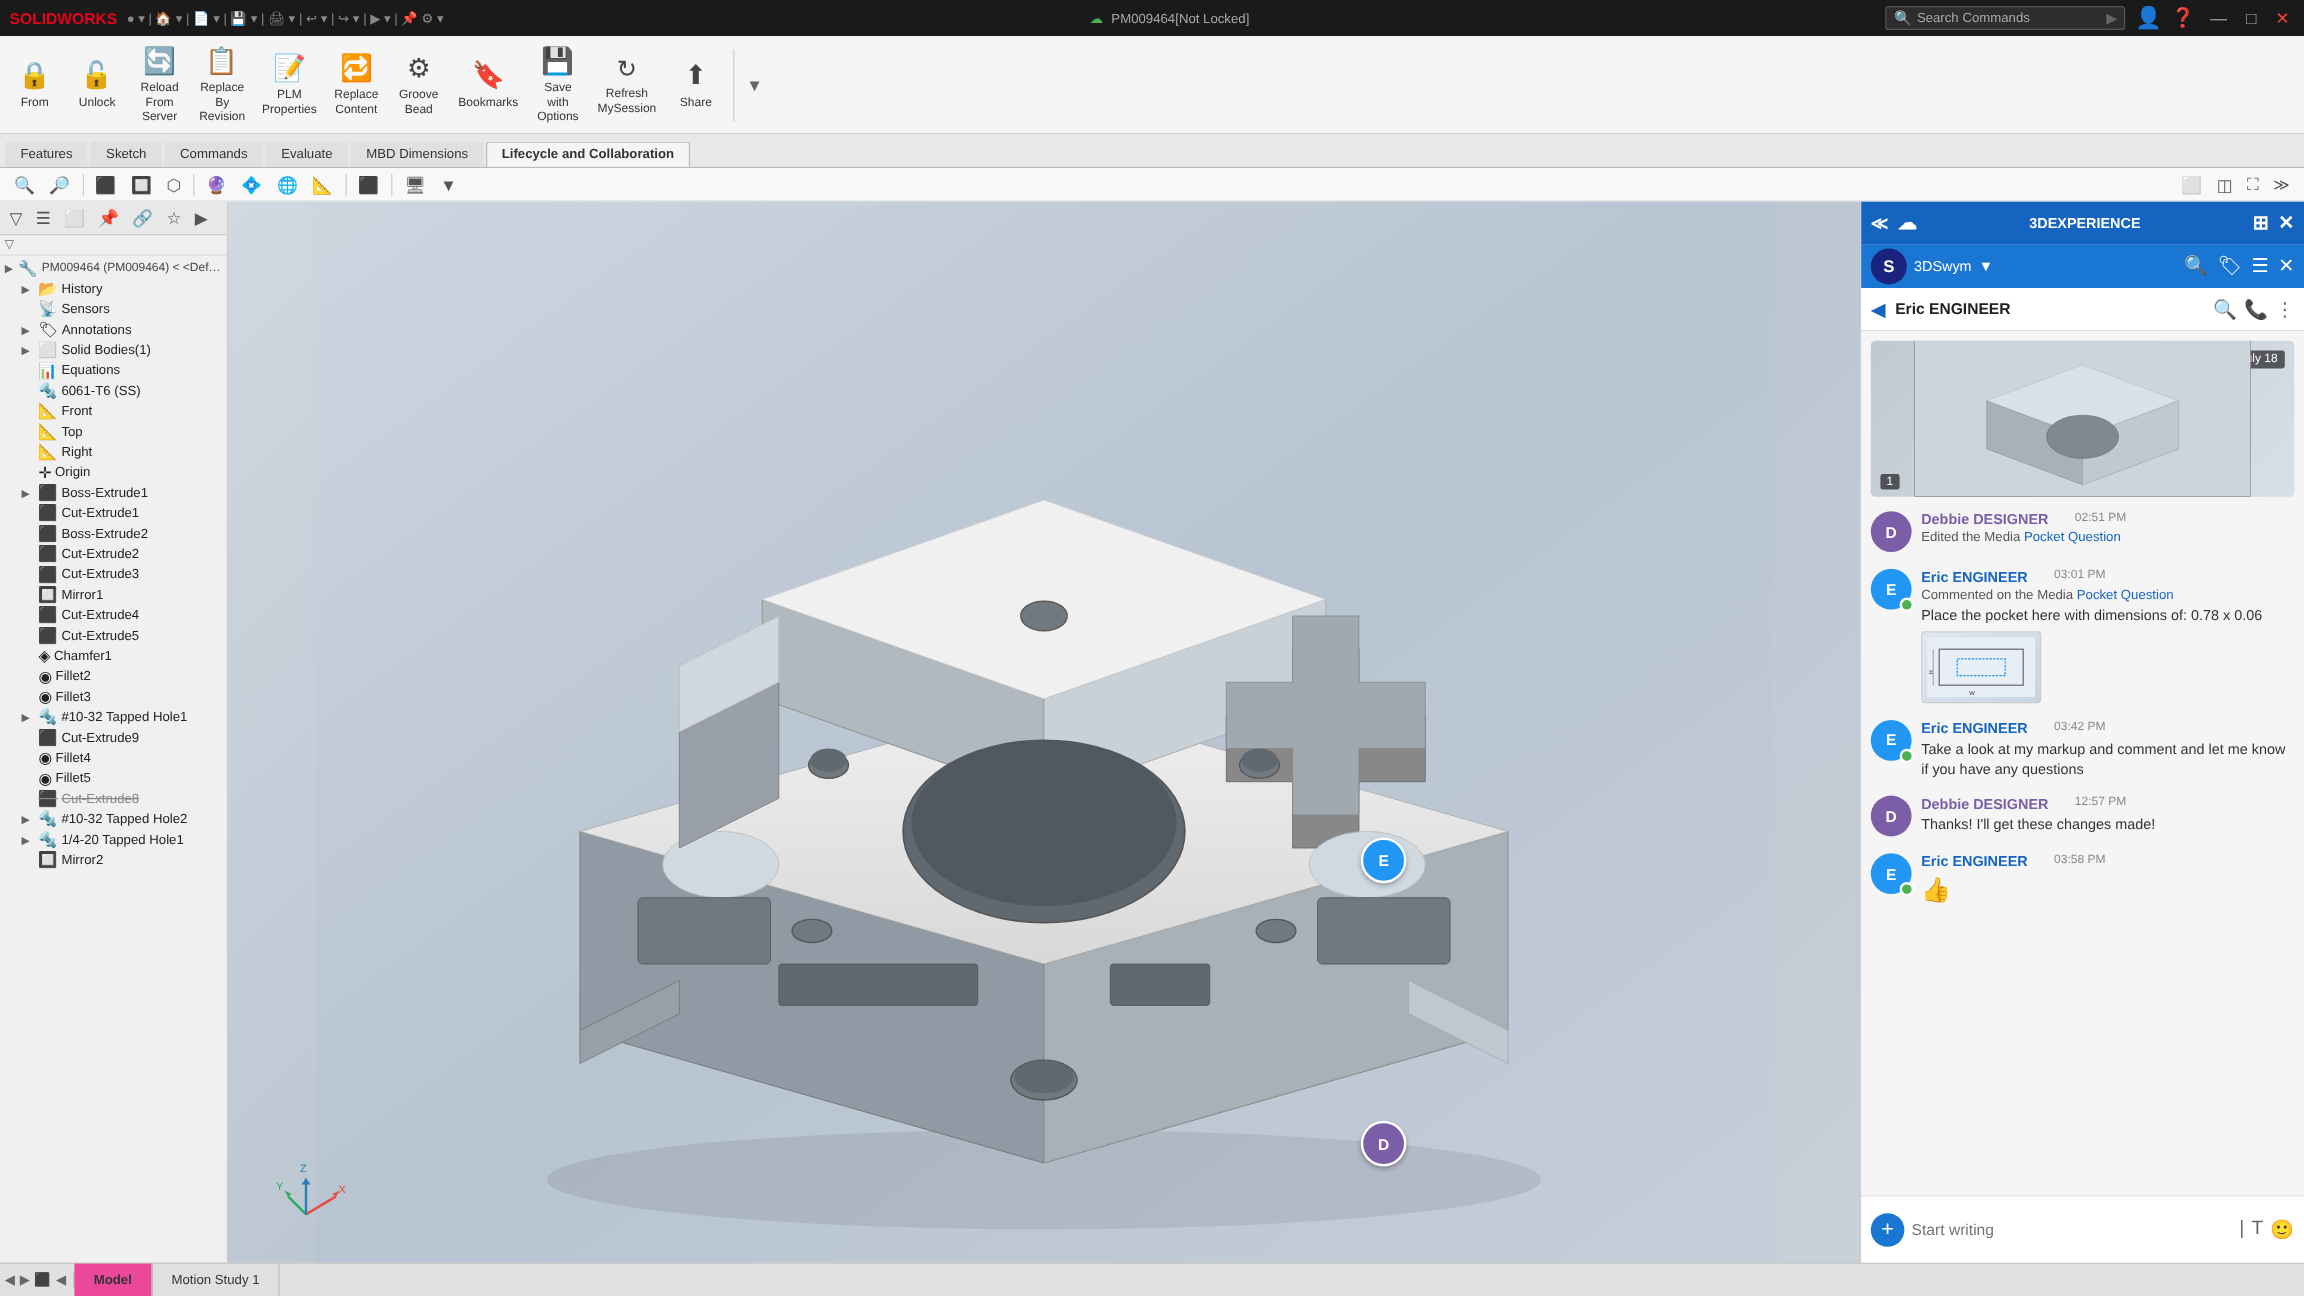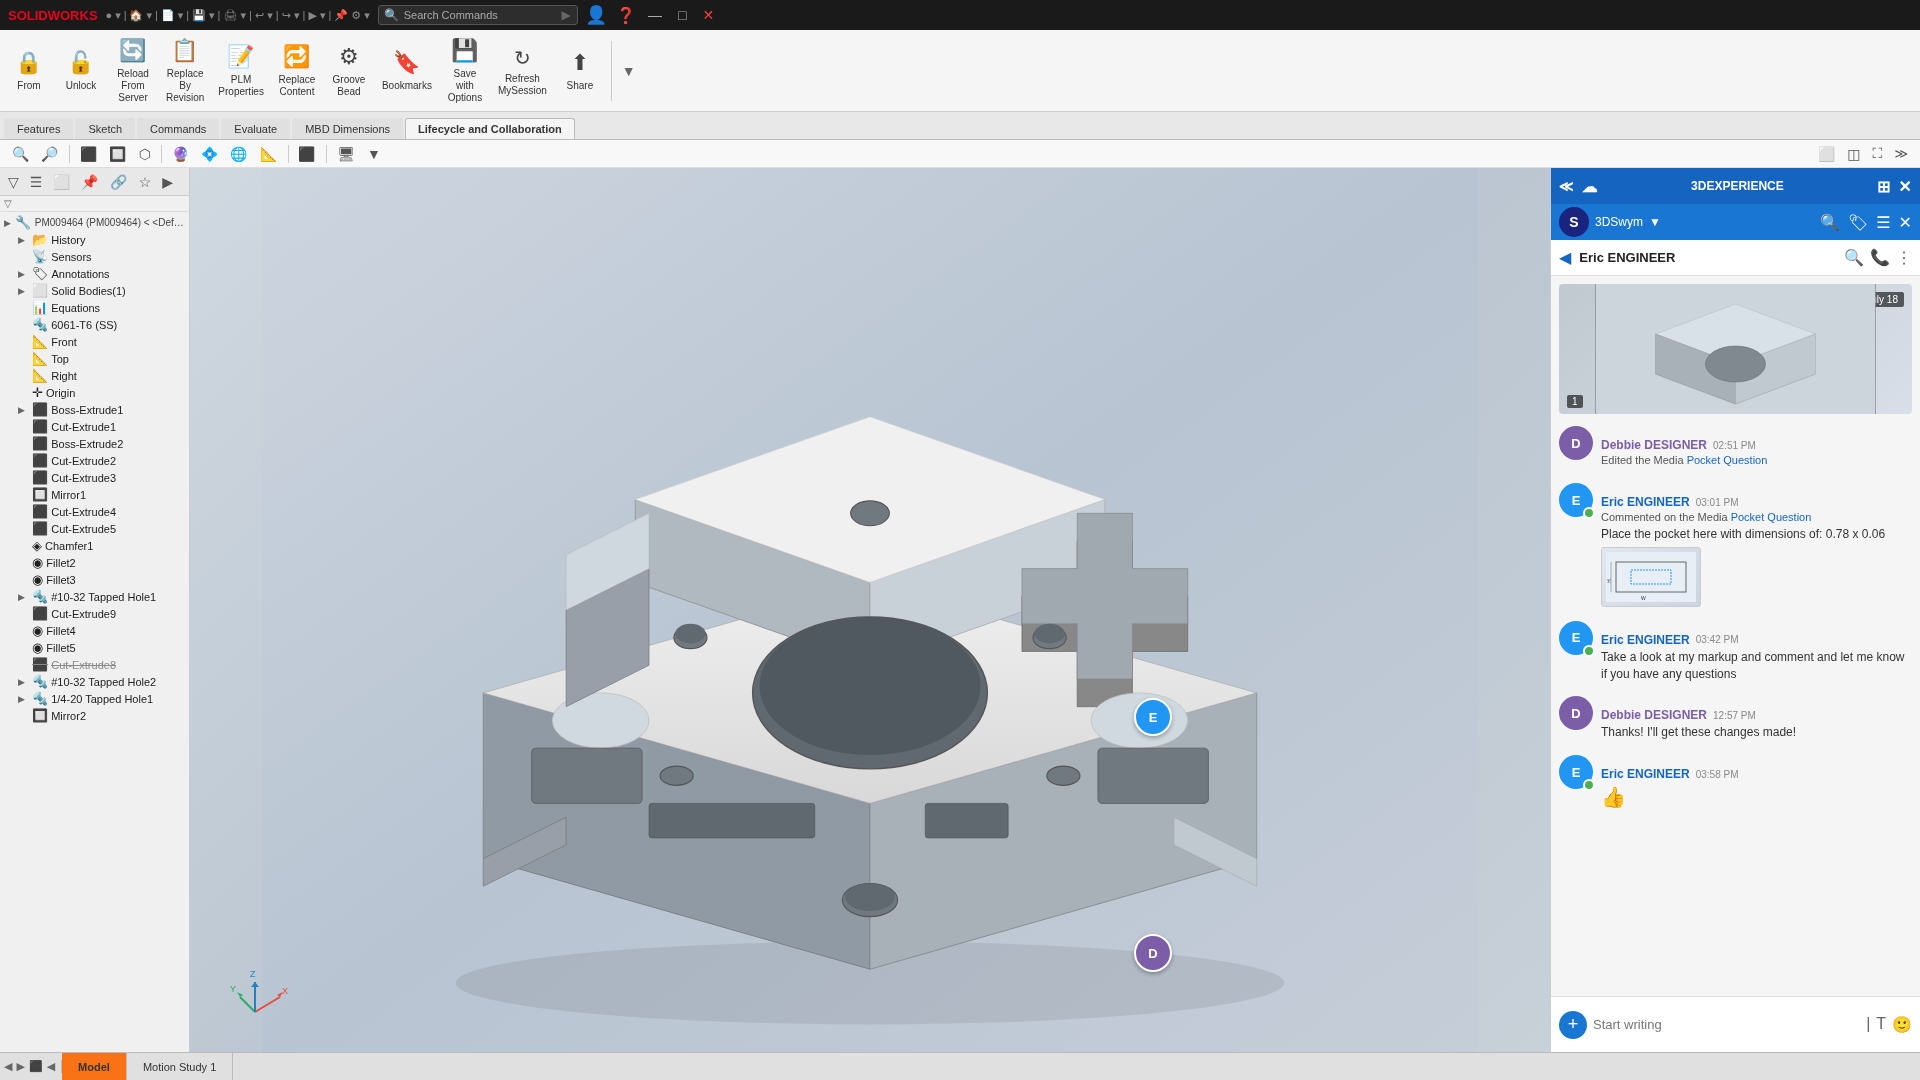--- a/index.html
+++ b/index.html
@@ -171,21 +171,21 @@
     .bottom-tab {
       padding: 4px 16px;
       cursor: pointer;
       font-size: 11px;
       color: #333;
       border-right: 1px solid #bbb;
       height: 100%;
       display: flex;
       align-items: center;
     }
-    .bottom-tab.active { background: #f97316; font-weight: bold; text-align: center; }
+    .bottom-tab.active { background: #ec4899; font-weight: bold; text-align: center; }
 
     
     #right-panel {
       width: 370px;
       background: #fff;
       border-left: 1px solid #ccc;
       display: flex;
       flex-direction: column;
     }
     #panel-header {
@@ -288,21 +288,21 @@
       position: absolute;
       bottom: -2px;
       right: -2px;
       width: 12px;
       height: 12px;
       border-radius: 50%;
       background: #4caf50;
       border: 2px solid white;
     }
     .msg-body { flex: 1; }
-    .msg-header { display: flex; align-items: center; gap: 6px; margin-bottom: 2px; margin-top: 12px; }
+    .msg-header { display: flex; align-items: flex-start; gap: 22px; margin-bottom: 2px; }
     .msg-name { font-weight: bold; font-size: 12px; }
     .msg-name.debbie { color: #7b5ea7; }
     .msg-name.eric { color: #1565c0; }
     .msg-time { font-size: 10px; color: #888; }
     .msg-action { font-size: 11px; color: #555; margin-bottom: 3px; }
     .msg-action a { color: #1565c0; cursor: pointer; }
     .msg-text { font-size: 12px; color: #333; line-height: 1.4; }
     .msg-img {
       width: 100px;
       height: 60px;
@@ -367,20 +367,24 @@
       font-size: 13px;
       box-shadow: 0 2px 4px rgba(0,0,0,0.3);
     }
   </style>
 </head>
 <body>
 
 <div id="titlebar">
   <span class="logo">SOLIDWORKS</span>
   <span style="color:#888; font-size:11px; margin-right:8px;">● ▾ | 🏠 ▾ | 📄 ▾ | 💾 ▾ | 🖨 ▾ | ↩ ▾ | ↪ ▾ | ▶ ▾ | 📌 ⚙ ▾</span>
+  <div class="title-center">
+    <span style="color:#4caf50; margin-right:4px;">☁</span>
+    <span>PM009464[Not Locked]</span>
+  </div>
   <div class="title-right">
     <div class="search-box">
       <span style="color:#888; font-size:12px;">🔍</span>
       <span style="color:#aaa; font-size:11px;">Search Commands</span>
       <span style="color:#666; font-size:12px; margin-left:auto;">▶</span>
     </div>
     <span style="font-size:18px; color:#aaa; cursor:pointer;">👤</span>
     <span style="font-size:16px; color:#aaa; cursor:pointer;">❓</span>
     <span class="win-btn">—</span>
     <span class="win-btn">□</span>

